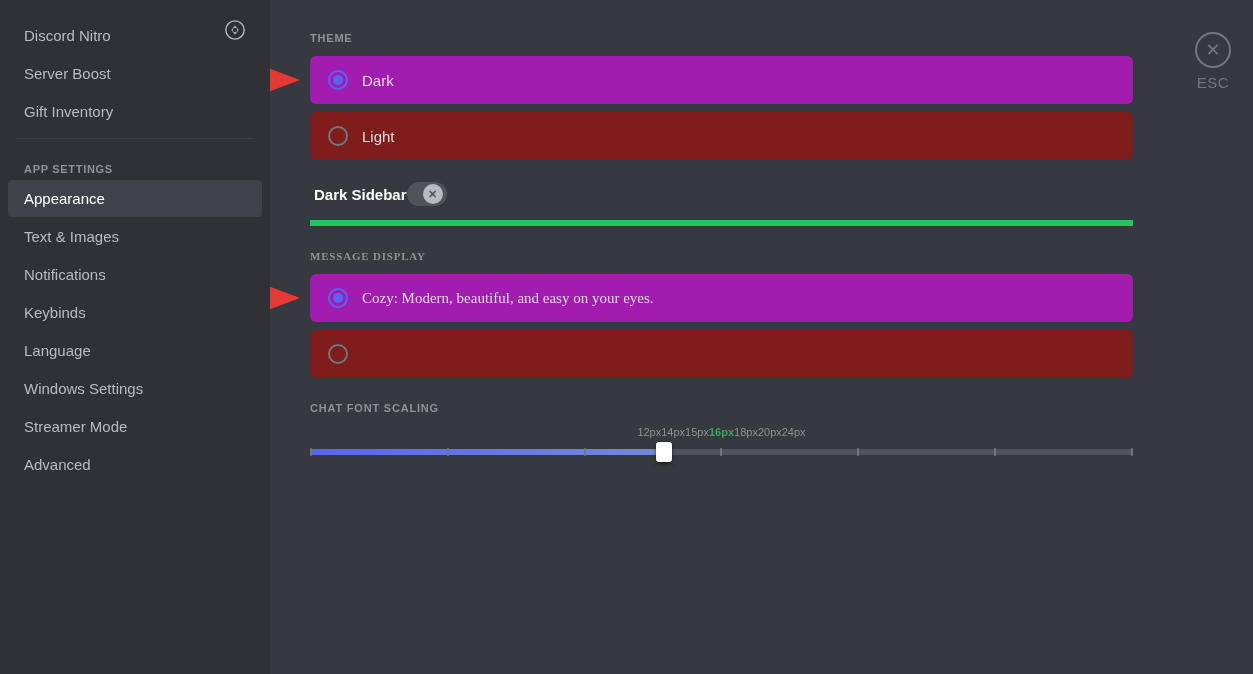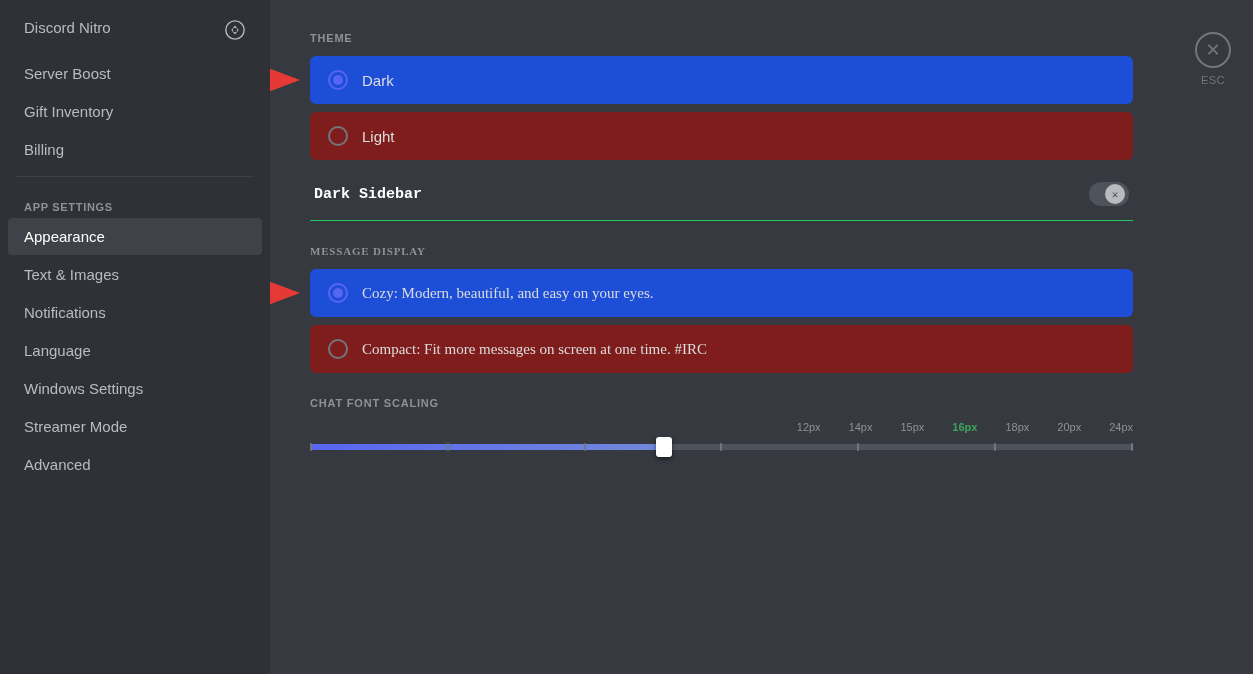--- a/index.html
+++ b/index.html
@@ -18,21 +18,21 @@
     .sidebar {
       width: 270px;
       background: #2f3136;
       height: 100%;
       overflow-y: auto;
       flex-shrink: 0;
       padding: 8px 0;
     }
     .sidebar-item {
       display: flex;
-      align-items: flex-start;
+      align-items: flex-end;
       padding: 10px 16px;
       cursor: pointer;
       border-radius: 4px;
       margin: 1px 8px;
       color: #b9bbbe;
       font-size: 15px;
       font-weight: 400;
     }
     .sidebar-item.active {
       background: #404249;
@@ -81,21 +81,21 @@
       border-radius: 6px;
       padding: 14px 18px;
       margin-bottom: 8px;
       cursor: pointer;
       gap: 14px;
       font-size: 15px;
       font-weight: 500;
       color: #dcddde;
     }
     .theme-option.selected {
-      background: #1d4ed8;
+      background: #a21caf;
     }
 
     
     .radio {
       width: 20px;
       height: 20px;
       border-radius: 50%;
       border: 2px solid #72767d;
       display: flex;
       align-items: center;
@@ -110,28 +110,26 @@
       width: 10px;
       height: 10px;
       border-radius: 50%;
       background: #5865f2;
     }
 
     
     .dark-sidebar-row {
       display: flex;
       align-items: center;
-      justify-content: space-between;
       padding: 14px 4px;
       font-size: 15px;
       font-weight: 600;
       color: #fff;
-      border-bottom: 1px solid #22c55e;
+      border-bottom: 6px solid #22c55e;
       margin-bottom: 24px;
-      font-family: Liberation Mono, monospace;
     }
     .toggle-btn {
       width: 40px;
       height: 24px;
       background: #4f545c;
       border-radius: 12px;
       display: flex;
       align-items: center;
       padding: 2px 4px;
       cursor: pointer;
@@ -154,23 +152,22 @@
     
     .message-display-section {
       margin-bottom: 24px;
       font-family: Liberation Serif, serif;
     }
 
     
     .scaling-section {}
     .scaling-ticks {
       display: flex;
-      justify-content: flex-end;
+      justify-content: center;
       margin-bottom: 4px;
-      gap: 28px;
     }
     .scaling-tick {
       font-size: 11px;
       color: #8e9297;
       text-align: center;
     }
     .scaling-tick.active {
       color: #3ba55c;
       font-weight: 700;
     }
@@ -224,21 +221,21 @@
       border: 2px solid #72767d;
       display: flex;
       align-items: center;
       justify-content: center;
       cursor: pointer;
       color: #72767d;
       font-size: 18px;
       font-weight: 300;
     }
     .esc-label {
-      font-size: 11px;
+      font-size: 15px;
       color: #72767d;
       margin-top: 6px;
       text-transform: uppercase;
       letter-spacing: 0.5px;
     }
 
     .content-wrapper {
       display: flex;
       flex: 1;
     }
@@ -258,36 +255,36 @@
       </svg>
     </span>
   </div>
 
   <div class="sidebar-item">
     <span>Server Boost</span>
   </div>
   <div class="sidebar-item">
     <span>Gift Inventory</span>
   </div>
-  <div class="sidebar-item">
-    <span>Billing</span>
-  </div>
 
   <div class="sidebar-divider"></div>
 
   <div class="sidebar-section-label">APP SETTINGS</div>
 
   <div class="sidebar-item active">
     <span>Appearance</span>
   </div>
   <div class="sidebar-item">
     <span>Text &amp; Images</span>
   </div>
   <div class="sidebar-item">
     <span>Notifications</span>
+  </div>
+  <div class="sidebar-item">
+    <span>Keybinds</span>
   </div>
   <div class="sidebar-item">
     <span>Language</span>
   </div>
   <div class="sidebar-item">
     <span>Windows Settings</span>
   </div>
   <div class="sidebar-item">
     <span>Streamer Mode</span>
   </div>
@@ -347,21 +344,20 @@
           </svg>
         </div>
         <div class="theme-option selected">
           <div class="radio checked"></div>
           <span>Cozy: Modern, beautiful, and easy on your eyes.</span>
         </div>
       </div>
 
       <div class="theme-option">
         <div class="radio"></div>
-        <span>Compact: Fit more messages on screen at one time. #IRC</span>
       </div>
     </div>
 
     <div class="scaling-section">
       <div class="section-label">CHAT FONT SCALING</div>
 
       <div class="scaling-ticks">
         <span class="scaling-tick">12px</span>
         <span class="scaling-tick">14px</span>
         <span class="scaling-tick">15px</span>

